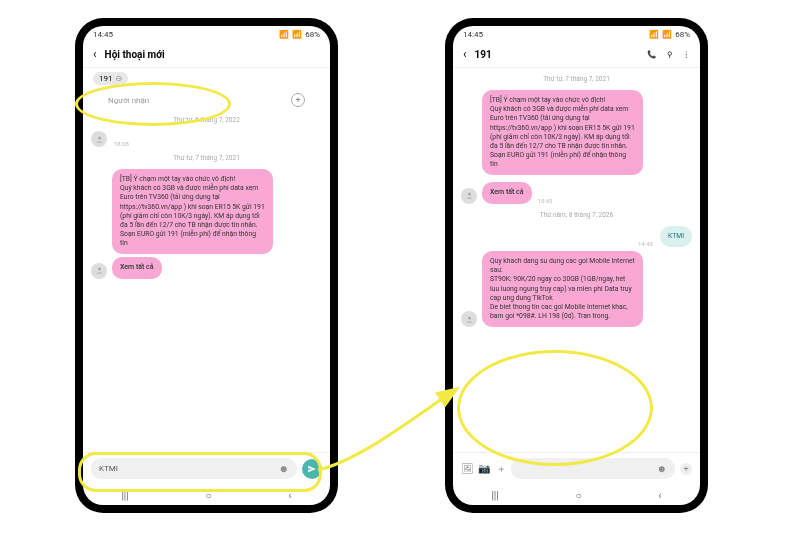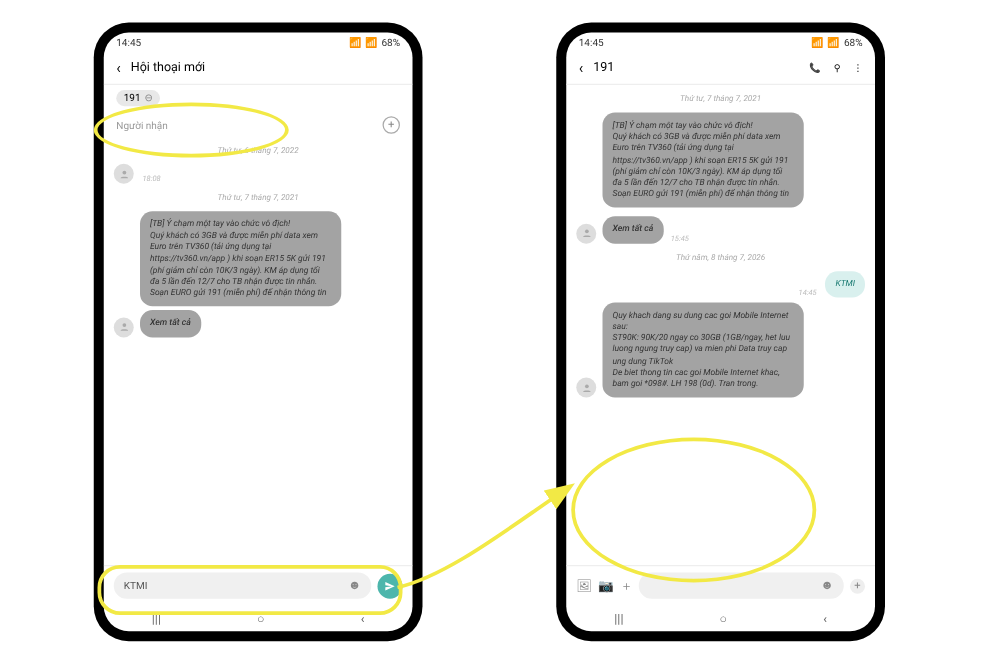--- a/index.html
+++ b/index.html
@@ -41,75 +41,74 @@
     color: #333;
   }
   .status-right { display: flex; gap: 3px; align-items: center; }
   .header {
     display: flex;
     align-items: center;
     gap: 8px;
     padding: 6px 10px;
     border-bottom: 0.5px solid #eee;
   }
-  .header-title { font-size: 10px; font-weight: 400; flex: 1; }
+  .header-title { font-size: 10px; font-weight: 700; flex: 1; }
   .header-icons { display: flex; gap: 10px; align-items: center; }
   .recipient-row {
     display: flex;
     align-items: center;
     padding: 4px 10px;
     gap: 6px;
   }
   .chip {
     background: #e8e8e8;
     border-radius: 10px;
     padding: 2px 6px;
     font-size: 8px;
     display: flex;
     align-items: center;
     gap: 3px;
   }
   .chip-x { color: #888; font-size: 8px; }
   .recipient-label {
-    padding: 4px 10px 2px;
+    padding: 4px 25px 2px;
     color: #999;
     font-size: 8px;
     display:flex;
     justify-content:space-between;
     align-items:center;
   }
   .plus-circle {
     width:12px;height:12px;border:0.5px solid #aaa;border-radius:50%;
     display:flex;align-items:center;justify-content:center;color:#888;font-size:9px;
   }
   .messages {
     flex: 1;
     overflow: hidden;
     padding: 4px 8px;
     display: flex;
     flex-direction: column;
     gap: 4px;
-    font-style: italic;
   }
   .date-label {
     text-align: center;
     color: #aaa;
     font-size: 6.5px;
     margin: 3px 0;
   }
   .msg-row { display: flex; gap: 5px; align-items: flex-end; }
   .msg-row.out { justify-content: flex-end; }
   .avatar {
     width: 16px; height: 16px; border-radius: 50%;
     background: #ddd; flex-shrink: 0;
     display:flex;align-items:center;justify-content:center;
   }
   .avatar svg{width:9px;height:9px;}
   .bubble {
-    background: #a3a3a3;
+    background: #f9a8d4;
     border-radius: 10px;
     padding: 6px 8px;
     max-width: 145px;
     font-size: 6.8px;
     line-height: 1.35;
     color: #333;
     white-space: pre-wrap;
   }
   .bubble.out {
     background: #d9f0ee;

